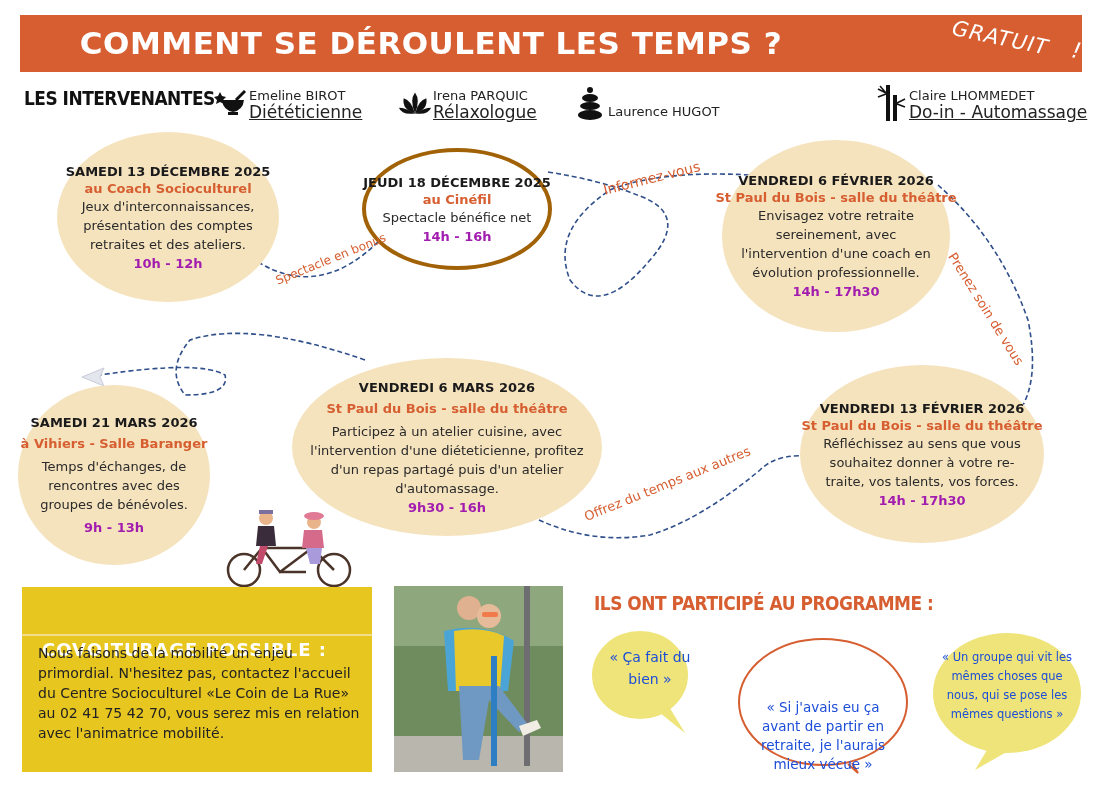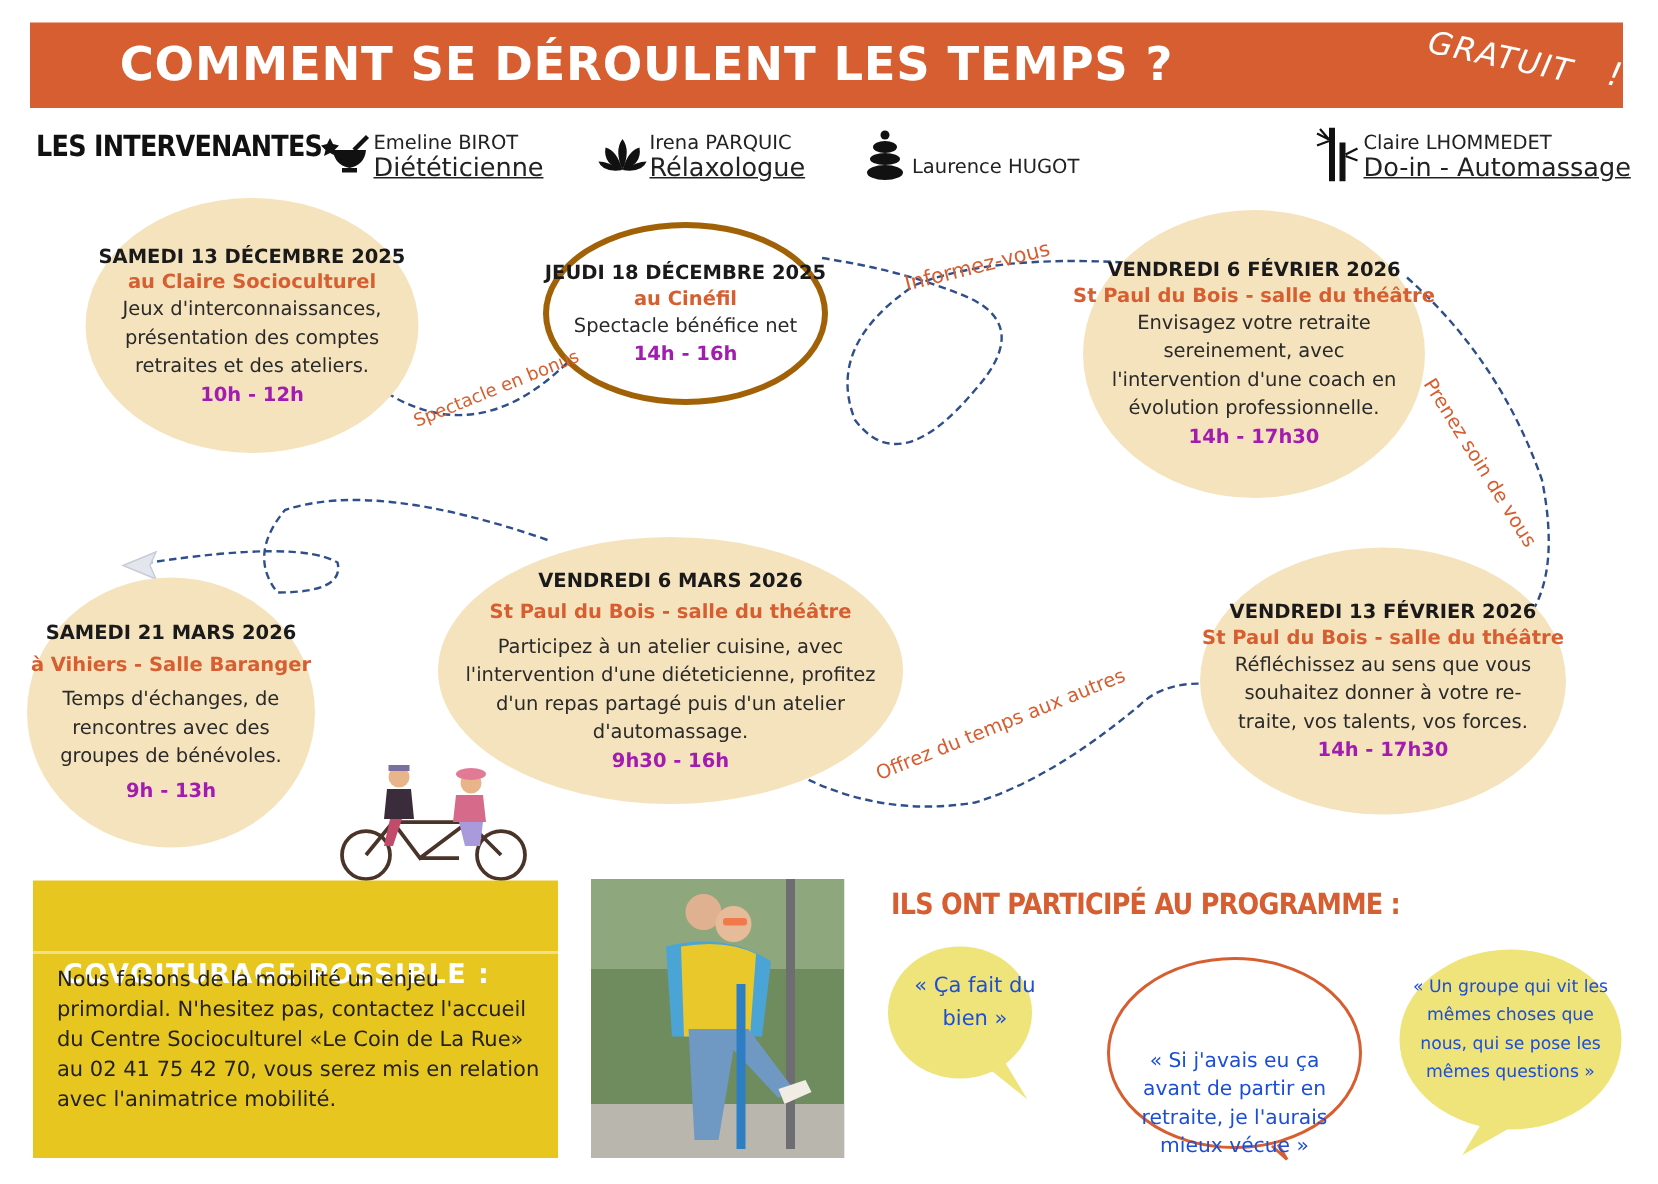--- a/index.html
+++ b/index.html
@@ -112,21 +112,21 @@
     <path d="M548 172 Q600 180 640 196 Q690 215 650 260 Q600 320 570 280 Q550 230 610 190 Q660 170 750 175"></path>
     <path d="M938 185 Q1000 240 1028 320 Q1040 380 1020 410"></path>
     <path d="M823 458 Q780 450 760 470 Q700 520 650 535 Q590 545 535 518"></path>
     <path d="M365 360 Q250 320 190 340 Q165 370 185 395 Q230 395 225 375 Q200 360 100 375"></path>
   </g>
   <path d="M82 377 L104 368 L100 377 L104 386 Z" fill="#E4E6EE" stroke="#C8CCD8" stroke-width="1"></path>
 </svg>
 
 <div class="abs bubble" style="left:57px;top:132px;width:222px;height:170px;">
   <div class="b-date">SAMEDI 13 DÉCEMBRE 2025</div>
-  <div class="b-place">au Claire Socioculturel</div>
+  <div class="b-place">au Coach Socioculturel</div>
   <div class="b-desc" style="width:190px;">Jeux d'interconnaissances, présentation des comptes retraites et des ateliers.</div>
   <div class="b-time">10h - 12h</div>
 </div>
 
 <div class="abs bubble outline" style="left:362px;top:148px;width:190px;height:122px;">
   <div class="b-date">JEUDI 18 DÉCEMBRE 2025</div>
   <div class="b-place">au Cinéfil</div>
   <div class="b-desc">Spectacle bénéfice net</div>
   <div class="b-time">14h - 16h</div>
 </div>

